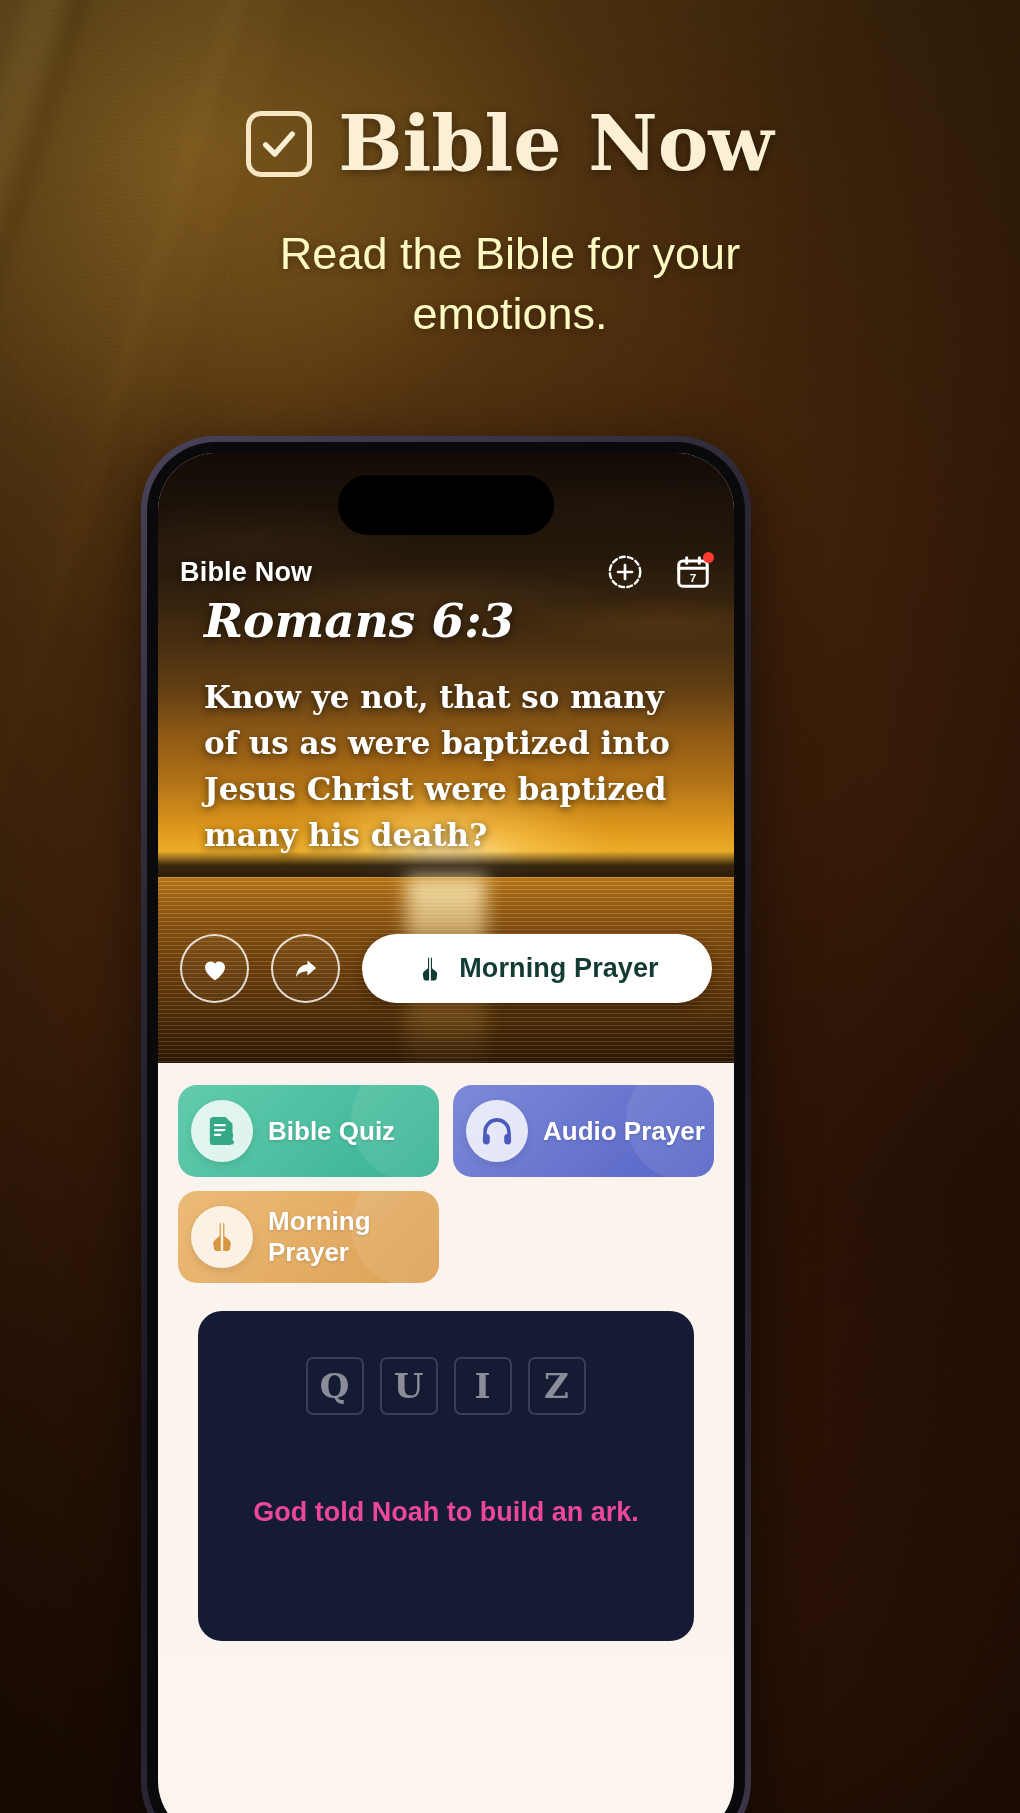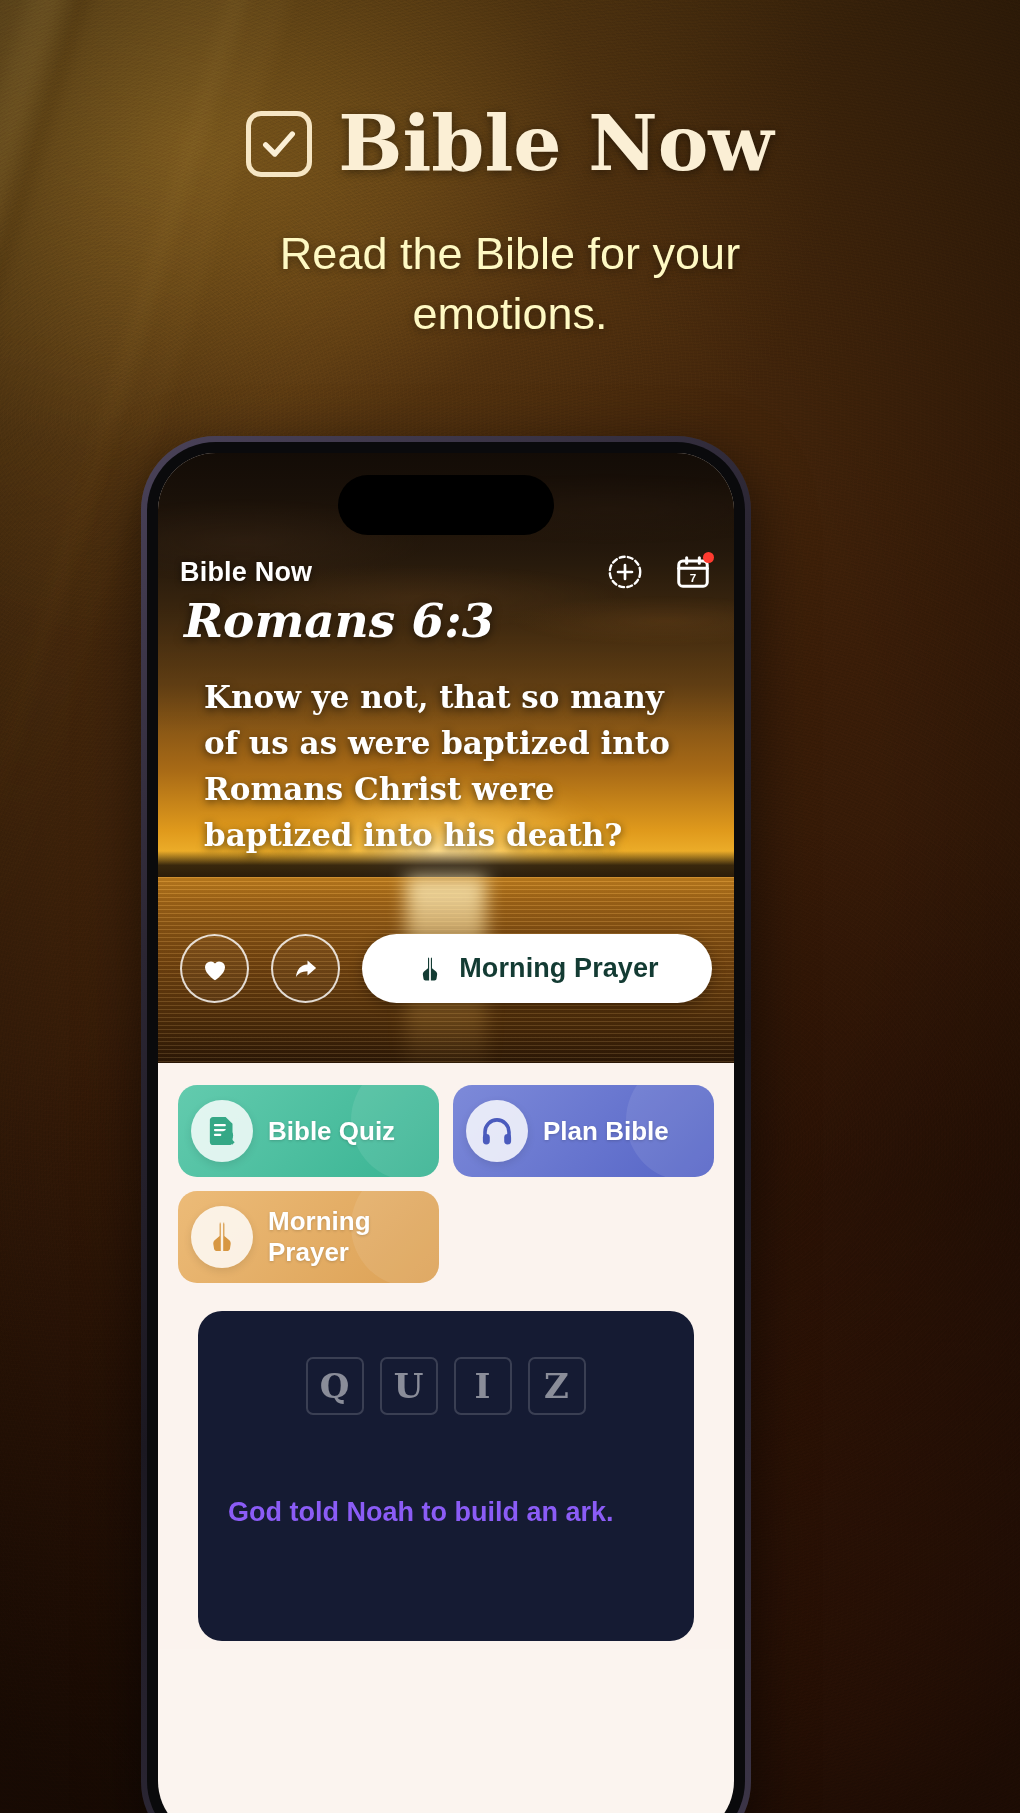--- a/index.html
+++ b/index.html
@@ -200,21 +200,21 @@
   .ic-btn svg { width: 38px; height: 38px; display: block; }
   .cal-dot {
     position: absolute; top: -1px; right: -2px;
     width: 11px; height: 11px; border-radius: 50%;
     background: #ff3b30;
   }
 
   
   .verse-ref {
     position: absolute; top: 140px; left: 0; right: 0;
-    padding: 0 26px;
+    padding: 0 46px;
     font-family: "DejaVu Serif", "Liberation Serif", serif;
     font-style: italic; font-weight: 700;
     font-size: 47px; color: #ffffff;
     text-shadow: 0 2px 10px rgba(0,0,0,.6);
     z-index: 30;
   }
   .verse-text {
     position: absolute; top: 222px; left: 0; right: 0;
     padding: 0 58px 0 46px;
     font-family: "DejaVu Serif", "Liberation Serif", serif;
@@ -309,21 +309,22 @@
     border: 2px solid rgba(255,255,255,.16);
     border-radius: 7px;
     display: flex; align-items: center; justify-content: center;
     font-family: "DejaVu Serif", "Liberation Serif", serif;
     font-size: 34px; font-weight: 700;
     color: rgba(255,255,255,.50);
     letter-spacing: 1px;
   }
   .quiz-question {
     margin-top: 80px;
-    font-size: 27px; font-weight: 700; color: #8b5cf6;
+    text-align: center;
+    font-size: 27px; font-weight: 700; color: #ec4899;
     padding: 0 30px;
     line-height: 1.3;
   }
 </style>
 </head>
 <body>
 
 <div class="bg-wrap">
   <div class="ray r5"></div>
   <div class="ray r1"></div>
@@ -380,21 +381,21 @@
                 <line x1="8" y1="3" x2="8" y2="6.4"></line>
                 <line x1="16" y1="3" x2="16" y2="6.4"></line>
                 <text x="12" y="18.2" font-size="7.4" font-family="Liberation Sans, sans-serif" font-weight="bold" fill="#ffffff" stroke="none" text-anchor="middle">7</text>
               </svg>
               <span class="cal-dot"></span>
             </div>
           </div>
         </div>
 
         <div class="verse-ref">Romans 6:3</div>
-        <div class="verse-text">Know ye not, that so many of us as were baptized into Romans Christ were baptized into his death?</div>
+        <div class="verse-text">Know ye not, that so many of us as were baptized into Jesus Christ were baptized many his death?</div>
 
         <div class="actions">
           <div class="circ-btn">
             <svg viewBox="0 0 24 24" fill="#ffffff">
               <path d="M12 21s-8-5-8-10.4A4.6 4.6 0 0 1 12 7.6 4.6 4.6 0 0 1 20 10.6C20 16 12 21 12 21z"></path>
             </svg>
           </div>
           <div class="circ-btn">
             <svg viewBox="0 0 24 24" fill="#ffffff">
               <path d="M13.2 5.1v3.3C7.7 8.8 4.6 12.3 3.9 18.6c1.9-3.2 4.6-4.7 9.3-4.8v3.4l6.9-6z"></path>
@@ -431,21 +432,21 @@
 
 
           <div class="fcard" style="background:linear-gradient(135deg,#7d8ad9 0%,#5564c6 100%)">
             <div class="fcard-ico">
               <svg viewBox="0 0 24 24" fill="none">
                 <path d="M4 16.2v-3.6a8 8 0 0 1 16 0v3.6" stroke="#4b5bbd" stroke-width="2.4" stroke-linecap="round"></path>
                 <rect x="2.6" y="14" width="4.6" height="7" rx="2.3" fill="#4b5bbd"></rect>
                 <rect x="16.8" y="14" width="4.6" height="7" rx="2.3" fill="#4b5bbd"></rect>
               </svg>
             </div>
-            <div class="fcard-label">Plan Bible</div>
+            <div class="fcard-label">Audio Prayer</div>
           </div>
 
           <div class="fcard" style="background:linear-gradient(135deg,#ecbb78 0%,#dca155 100%)">
             <div class="fcard-ico">
               <svg viewBox="0 0 24 24" fill="#d79742">
                 <path d="M11.3 2.4c-.5 0-.9.5-.9 1.1v7.8l-3.3 2.8c-.7.7-1 1.6-.9 2.5l.5 3.3c.1.8.8 1.4 1.6 1.4h2.9V3.5c0-.6-.4-1.1-.9-1.1z"></path>
                 <path d="M12.7 2.4c.5 0 .9.5.9 1.1v7.8l3.3 2.8c.7.7 1 1.6.9 2.5l-.5 3.3c-.1.8-.8 1.4-1.6 1.4h-2.9V3.5c0-.6.4-1.1.9-1.1z"></path>
               </svg>
             </div>
             <div class="fcard-label">Morning Prayer</div>

